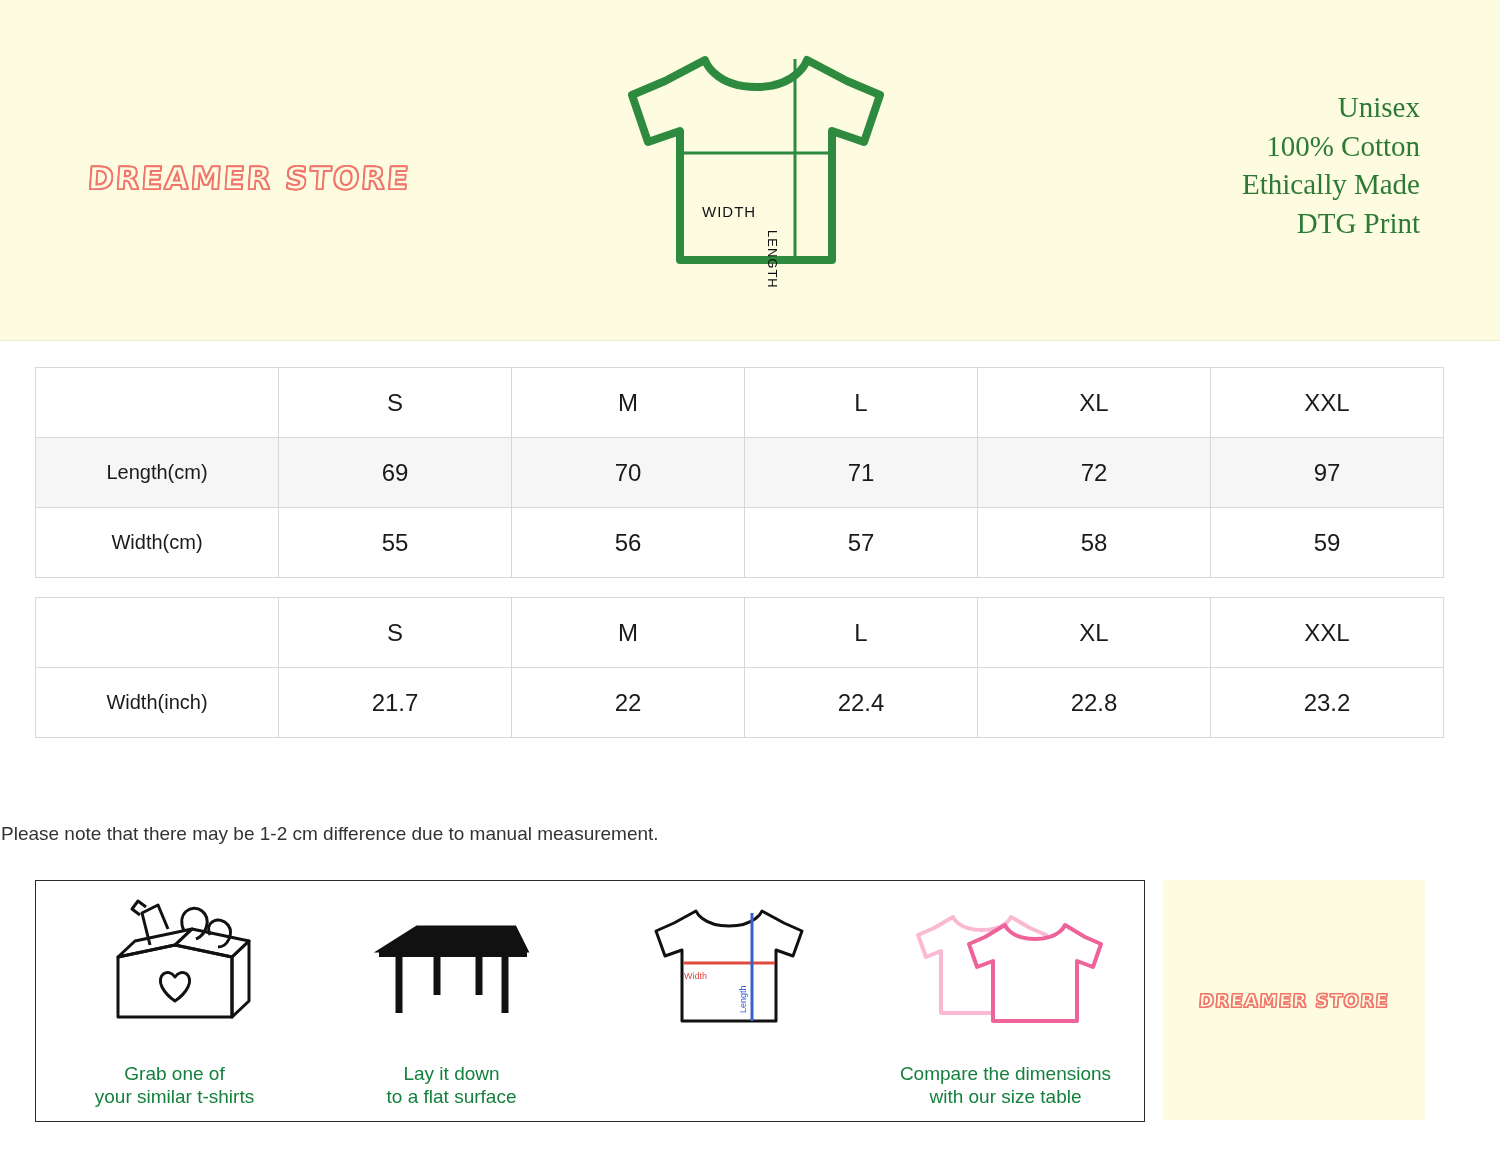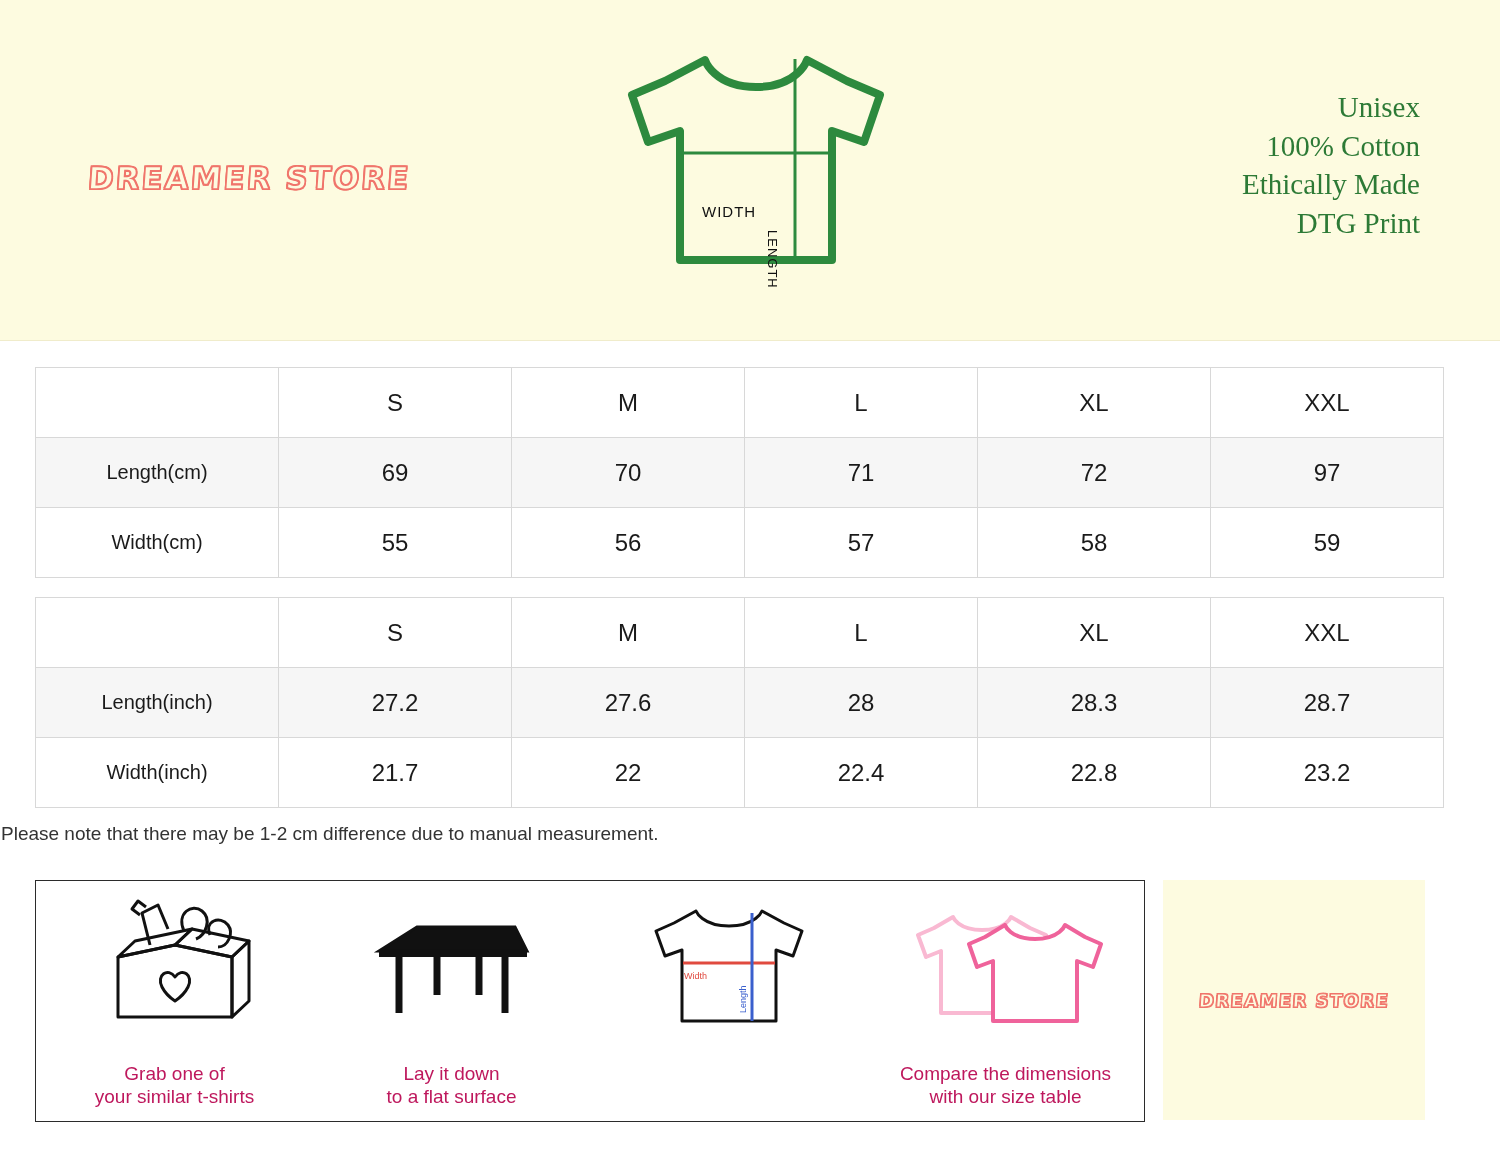--- a/index.html
+++ b/index.html
@@ -123,21 +123,21 @@
     left: 0; right: 0;
     height: 140px;
     display: flex;
     align-items: center;
     justify-content: center;
   }
   .step .caption {
     font-size: 19px;
     line-height: 1.25;
     text-align: center;
-    color: #be185d;
+    color: #15803d;
     white-space: pre-line;
   }
 
   .footer-logo-box {
     position: absolute;
     left: 1163px; top: 880px;
     width: 262px; height: 240px;
     background: #fdfbe0;
     display: flex;
     align-items: center;
@@ -218,28 +218,20 @@
 
 <table class="size-table" id="table-inch">
   <tbody>
     <tr class="header-row">
       <td class="col-label"></td>
       <td class="col-size">S</td>
       <td class="col-size">M</td>
       <td class="col-size">L</td>
       <td class="col-size">XL</td>
       <td class="col-size">XXL</td>
-    </tr>
-    <tr class="shaded">
-      <td class="rowlabel">Length(inch)</td>
-      <td>27.2</td>
-      <td>27.6</td>
-      <td>28</td>
-      <td>28.3</td>
-      <td>28.7</td>
     </tr>
     <tr>
       <td class="rowlabel">Width(inch)</td>
       <td>21.7</td>
       <td>22</td>
       <td>22.4</td>
       <td>22.8</td>
       <td>23.2</td>
     </tr>
   </tbody>

